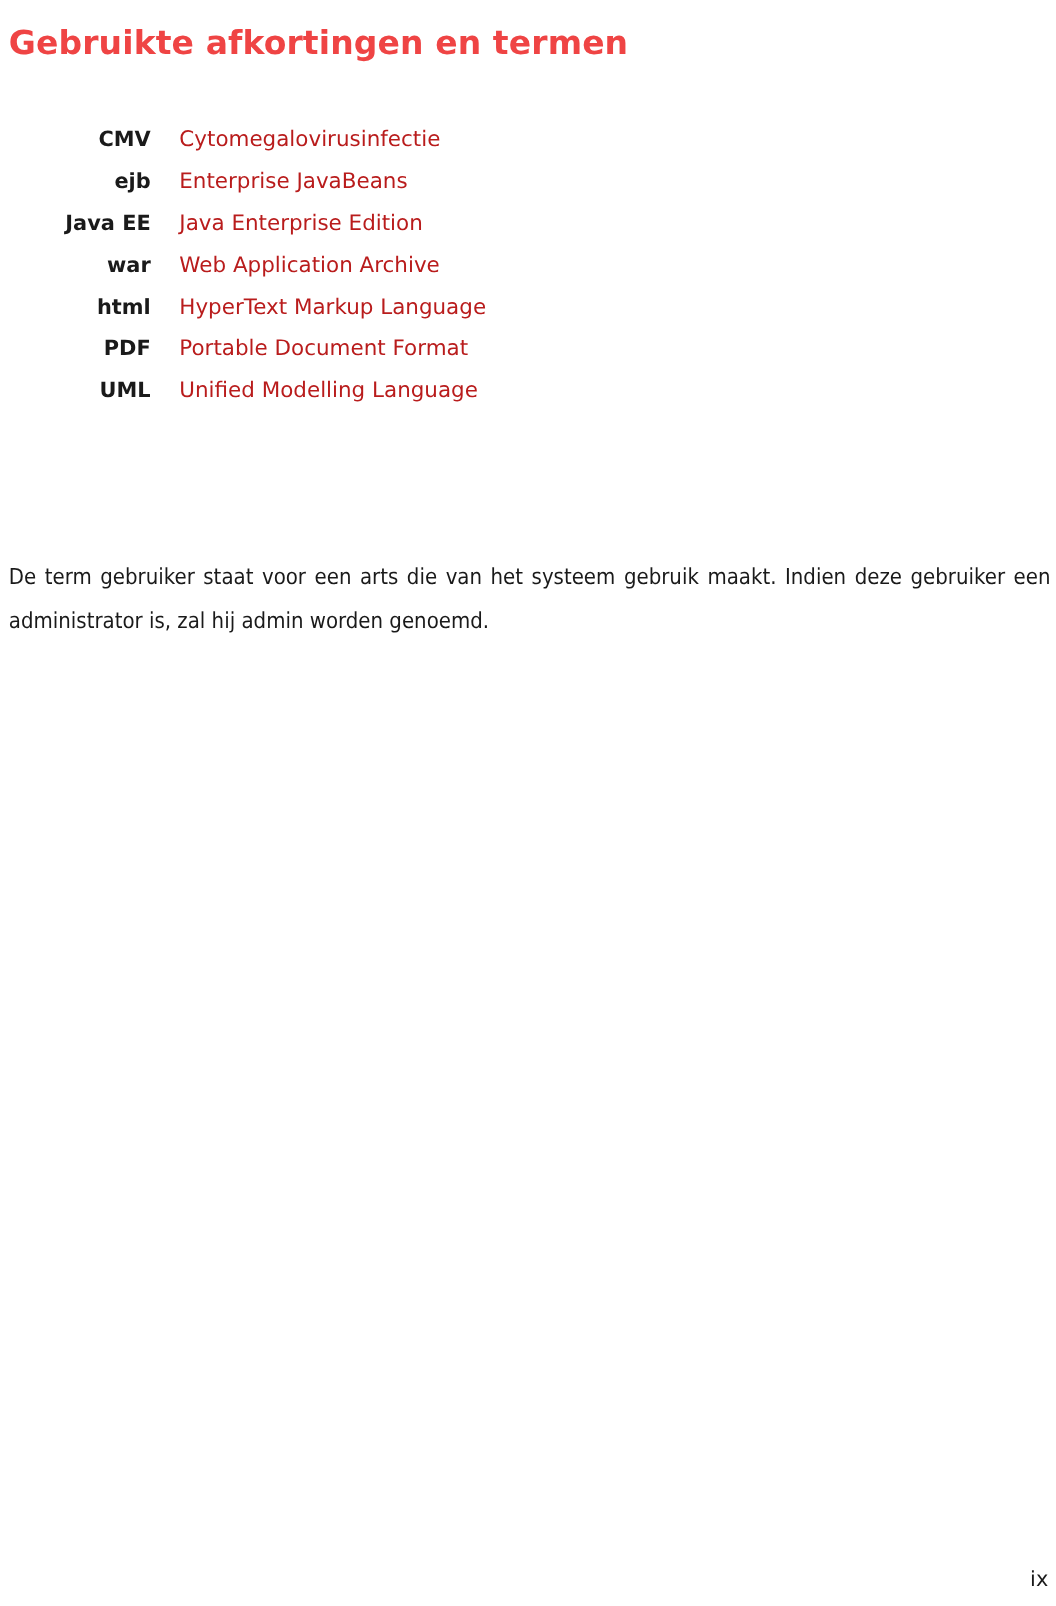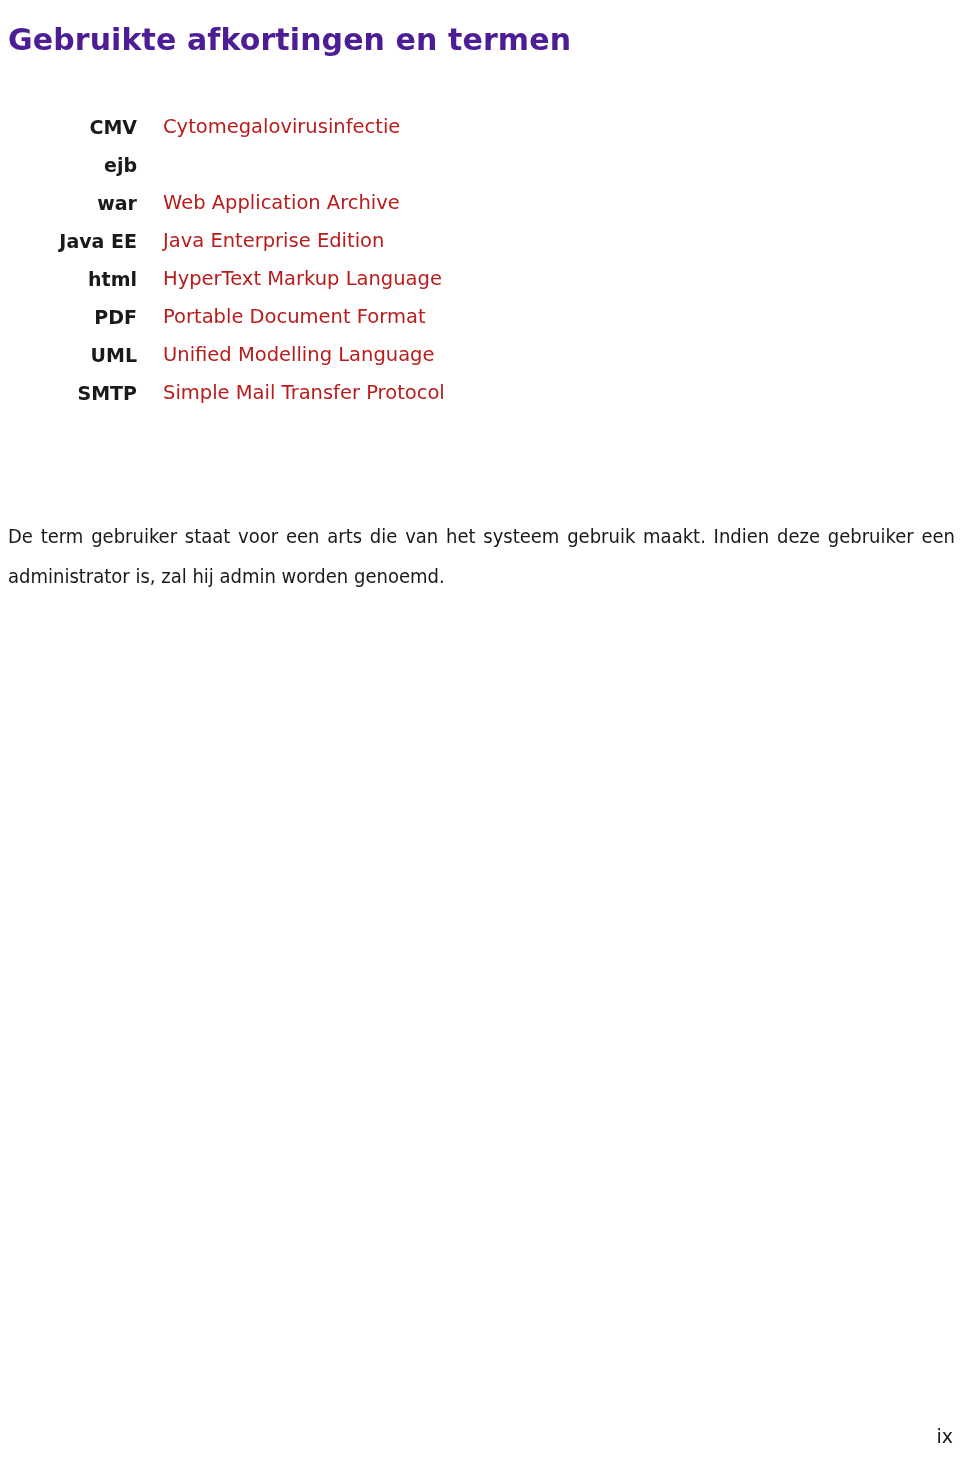--- a/index.html
+++ b/index.html
@@ -27,21 +27,21 @@
   }
 
   .page-title {
     position: absolute;
     left: 8px;
     top: 2px;
     font-size: 30px;
     font-weight: bold;
     letter-spacing: 0.1px;
     line-height: 36px;
-    color: #4c1d95;
+    color: #ef4444;
     white-space: nowrap;
   }
 
   .abbrev-list {
     position: absolute;
     left: 0;
     top: 92px;
     width: 700px;
   }
 
@@ -66,21 +66,21 @@
     font-size: 19.5px;
     font-weight: normal;
     line-height: 38px;
     white-space: nowrap;
     color: #b91c1c;
   }
 
   .body-paragraph {
     position: absolute;
     left: 8px;
-    top: 496px;
+    top: 484px;
     width: 947px;
     font-size: 20px;
     line-height: 40px;
     text-align: justify;
     text-justify: inter-word;
     color: #1a1a1a;
     font-stretch: condensed;
   }
 
   .page-number {
@@ -101,52 +101,49 @@
 
   <dl class="abbrev-list">
 
     <div class="abbrev-row">
       <dt class="abbrev-term">CMV</dt>
       <dd class="abbrev-def">Cytomegalovirusinfectie</dd>
     </div>
 
     <div class="abbrev-row">
       <dt class="abbrev-term">ejb</dt>
+      <dd class="abbrev-def">Enterprise JavaBeans</dd>
+    </div>
+
+    <div class="abbrev-row">
+      <dt class="abbrev-term">Java EE</dt>
+      <dd class="abbrev-def">Java Enterprise Edition</dd>
     </div>
 
     <div class="abbrev-row">
       <dt class="abbrev-term">war</dt>
       <dd class="abbrev-def">Web Application Archive</dd>
-    </div>
-
-    <div class="abbrev-row">
-      <dt class="abbrev-term">Java EE</dt>
-      <dd class="abbrev-def">Java Enterprise Edition</dd>
     </div>
 
     <div class="abbrev-row">
       <dt class="abbrev-term">html</dt>
       <dd class="abbrev-def">HyperText Markup Language</dd>
     </div>
 
     <div class="abbrev-row">
       <dt class="abbrev-term">PDF</dt>
       <dd class="abbrev-def">Portable Document Format</dd>
     </div>
 
 
     <div class="abbrev-row">
       <dt class="abbrev-term">UML</dt>
       <dd class="abbrev-def">Unified Modelling Language</dd>
     </div>
 
-    <div class="abbrev-row">
-      <dt class="abbrev-term">SMTP</dt>
-      <dd class="abbrev-def">Simple Mail Transfer Protocol</dd>
-    </div>
 
   </dl>
 
   <p class="body-paragraph">De term gebruiker staat voor een arts die van het systeem gebruik maakt. Indien deze gebruiker een administrator is, zal hij admin worden genoemd.</p>
 
   <div class="page-number">ix</div>
 
 </div>
 
 </body></html>

